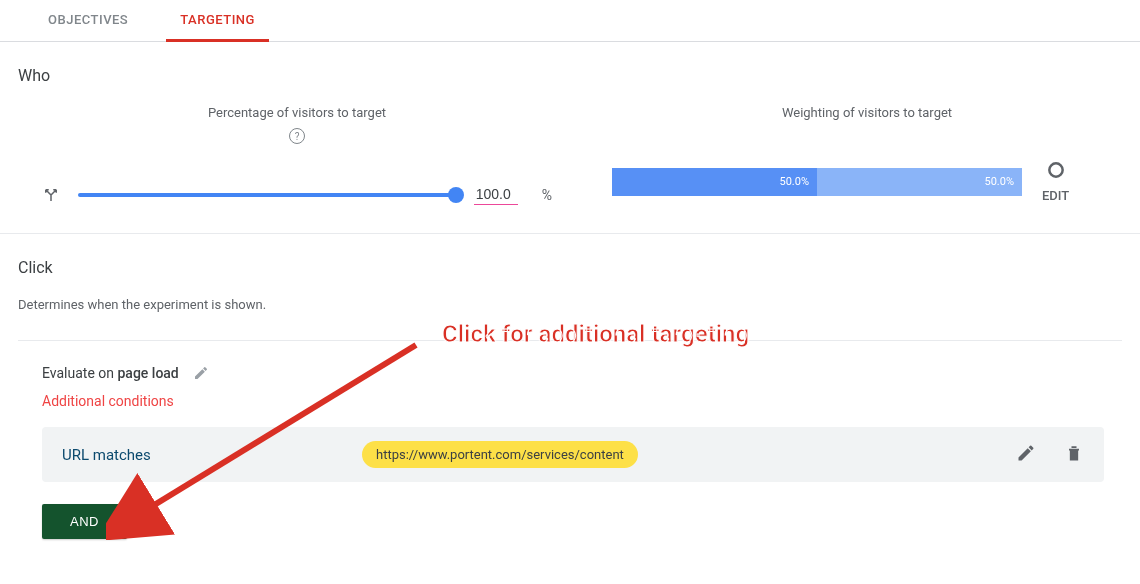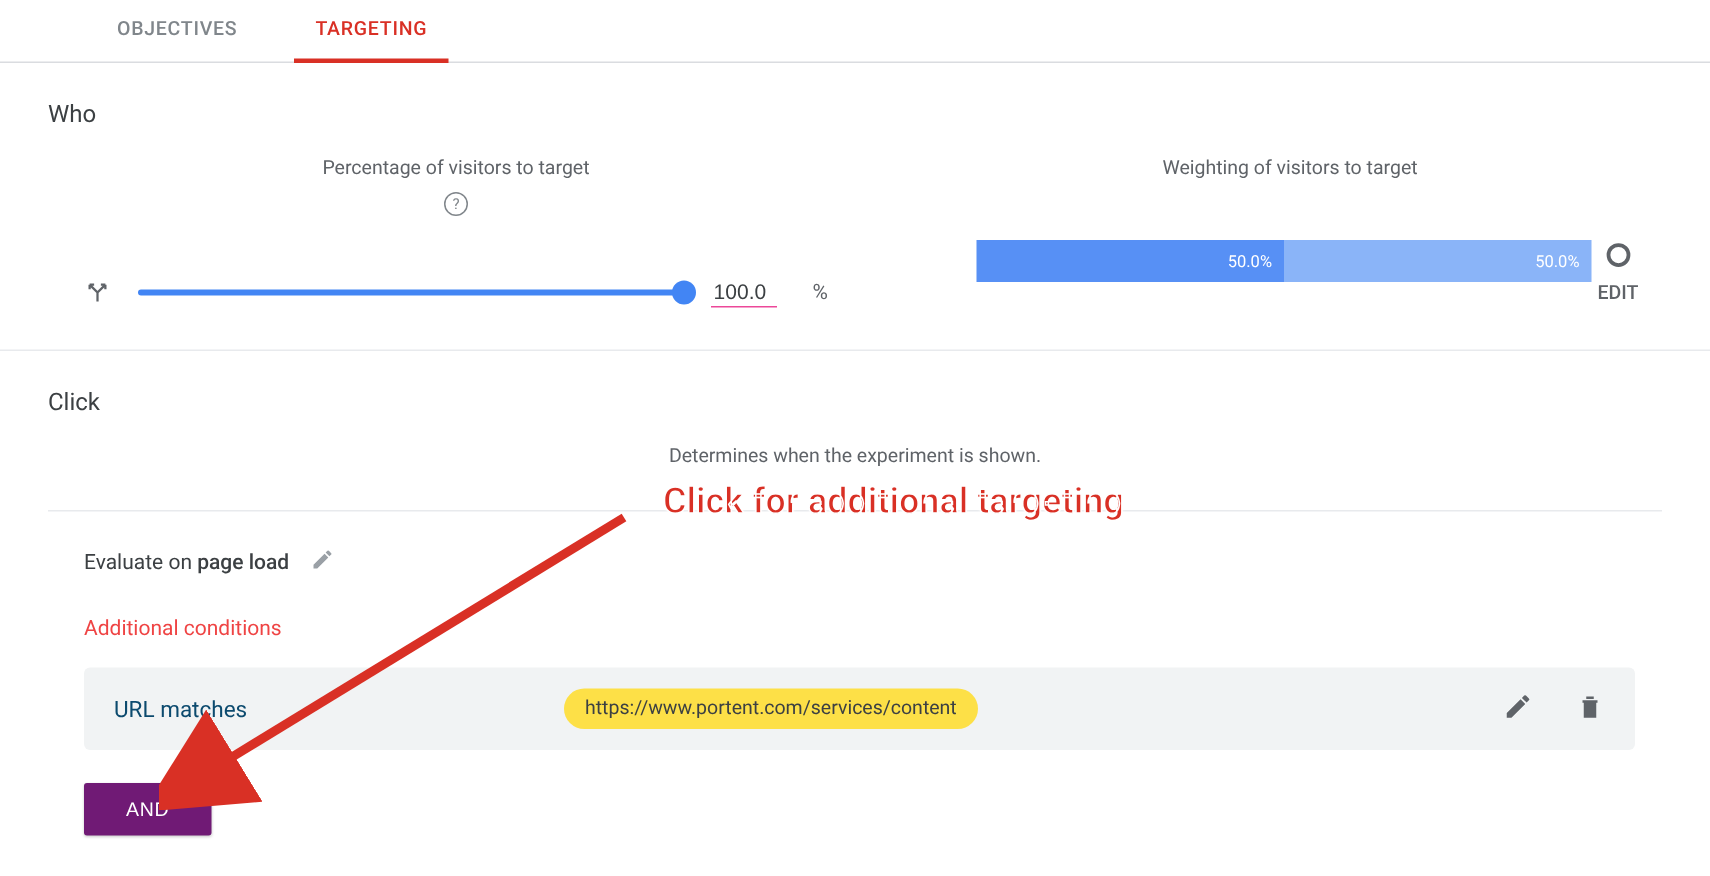--- a/index.html
+++ b/index.html
@@ -1,62 +1,62 @@
 <!DOCTYPE html>
 <html><head>
 <meta charset="utf-8">
 <style>
 * { box-sizing: border-box; margin: 0; padding: 0; }
 body { font-family: Roboto, Arial, sans-serif; background: #fff; color: #3c4043; width: 1140px; }
 
-.tabs { display: flex; gap: 24px; padding-left: 64px; border-bottom: 1px solid #dadce0; }
+.tabs { display: flex; gap: 24px; padding-left: 34px; border-bottom: 1px solid #dadce0; }
 .tab { padding: 12px 14px 14px; font-size: 13px; font-weight: 500; letter-spacing: 0.5px; color: #80868b; cursor: pointer; position: relative; }
 .tab.active { color: #d93025; }
 .tab.active::after { content: ""; position: absolute; left: 0; right: 0; bottom: -1px; height: 3px; background: #d93025; }
 
-.section { padding: 24px 32px 28px; }
+.section { padding: 24px 18px 28px; }
 .section-title { font-size: 16px; color: #3c4043; margin-bottom: 20px; }
-.section-sub { font-size: 13px; color: #5f6368; margin-bottom: 28px; text-align: center; }
+.section-sub { font-size: 13px; color: #5f6368; margin-bottom: 28px; }
 
 .who-row { display: flex; align-items: flex-start; gap: 60px; padding-left: 24px; }
 .who-col { flex: 1; }
 .who-label { font-size: 13px; color: #5f6368; display: flex; align-items: center; gap: 8px; margin-bottom: 40px; flex-direction: column; }
 .help-ic { width: 16px; height: 16px; border: 1.5px solid #80868b; border-radius: 50%; display: inline-flex; align-items: center; justify-content: center; font-size: 10px; color: #80868b; cursor: pointer; }
 
 .slider-row { display: flex; align-items: center; gap: 18px; }
 .split-ic { width: 18px; display: inline-block; position: relative; }
 .split-ic svg { display: block; color: #5f6368; }
 .slider { flex: 1; height: 4px; background: #4285f4; position: relative; border-radius: 2px; }
 .slider-thumb { position: absolute; right: -8px; top: -6px; width: 16px; height: 16px; background: #4285f4; border-radius: 50%; cursor: pointer; }
 .pct-input { width: 44px; border: none; border-bottom: 1px solid #ec4899; font-size: 14px; text-align: left; padding: 2px 2px; color: #3c4043; outline: none; }
 .pct-suffix { font-size: 14px; color: #5f6368; margin-left: 6px; }
 
-.weight-row { display: flex; gap: 4px; margin-left: 39px; }
+.weight-row { display: flex; align-items: center; gap: 20px; }
 .weight-bar { display: flex; width: 410px; height: 28px; }
 .wseg { display: flex; align-items: center; justify-content: flex-end; padding-right: 8px; font-size: 11px; color: #fff; }
 .wseg.a { background: #5790f5; }
 .wseg.b { background: #8ab4f8; }
 .edit-btn { display: flex; align-items: center; gap: 8px; font-size: 13px; font-weight: 500; color: #5f6368; cursor: pointer; flex-direction: column; }
 .ring-ic svg { display: block; }
 
 .divider { height: 1px; background: #e8eaed; }
 
-.eval-row { display: flex; align-items: center; gap: 14px; padding-left: 24px; font-size: 14px; color: #3c4043; margin-bottom: 26px; }
+.eval-row { display: flex; gap: 14px; padding-left: 24px; font-size: 14px; color: #3c4043; margin-bottom: 9px; }
 .eval-row b { font-weight: 500; }
 .pencil-ic { color: #9aa0a6; cursor: pointer; }
 
 .addl-label { padding-left: 24px; font-size: 14px; color: #ef4444; margin-bottom: 18px; }
 
 .cond-card { margin-left: 24px; margin-right: 18px; background: #f1f3f4; border-radius: 4px; padding: 14px 20px; display: flex; align-items: center; position: relative; }
 .cond-title { font-size: 15px; color: #0c4a6e; width: 300px; }
 .cond-chip { background: #fde047; border-radius: 16px; padding: 6px 14px; font-size: 13px; color: #3c4043; }
 .cond-actions { margin-left: auto; display: flex; gap: 28px; }
 .cond-actions .ic { color: #5f6368; cursor: pointer; }
 
-.and-btn { margin: 22px 0 0 24px; background: #701a75; color: #fff; border: none; border-radius: 2px; padding: 10px 28px; font-size: 13px; font-weight: 500; letter-spacing: 0.5px; cursor: pointer; box-shadow: 0 1px 2px rgba(0,0,0,0.2); }
+.and-btn { margin: 22px 0 0 24px; background: #14532d; color: #fff; border: none; border-radius: 2px; padding: 10px 28px; font-size: 13px; font-weight: 500; letter-spacing: 0.5px; cursor: pointer; box-shadow: 0 1px 2px rgba(0,0,0,0.2); }
 
 .annot { position: absolute; pointer-events: none; }
 .annot-text { font-size: 24px; font-weight: 700; color: #d93025; -webkit-text-stroke: 1px #fff; text-shadow: 0 0 3px #fff; }
 </style>
 </head>
 <body>
 
 <div class="tabs">
   <div class="tab">OBJECTIVES</div>
   <div class="tab active">TARGETING</div>

